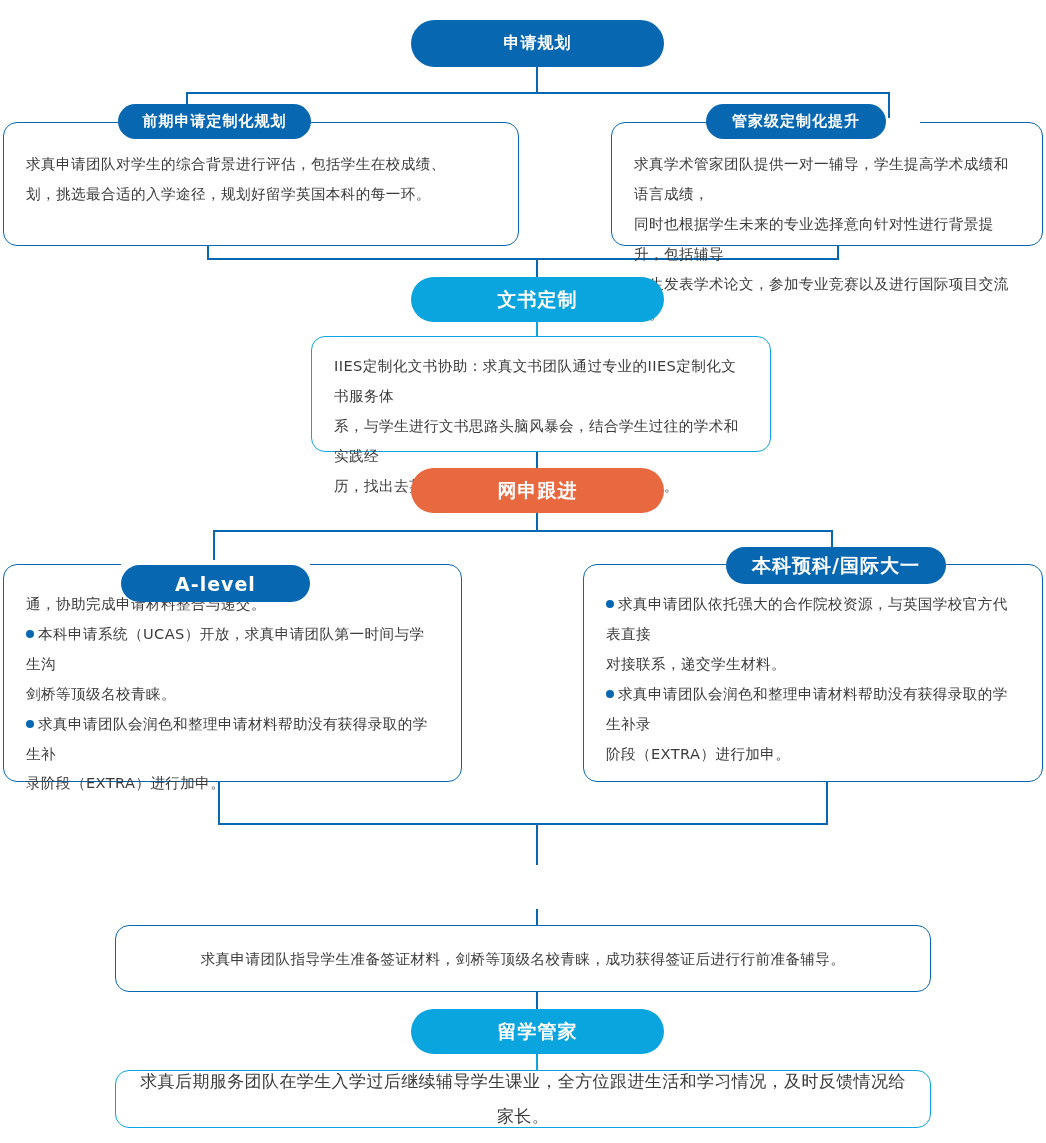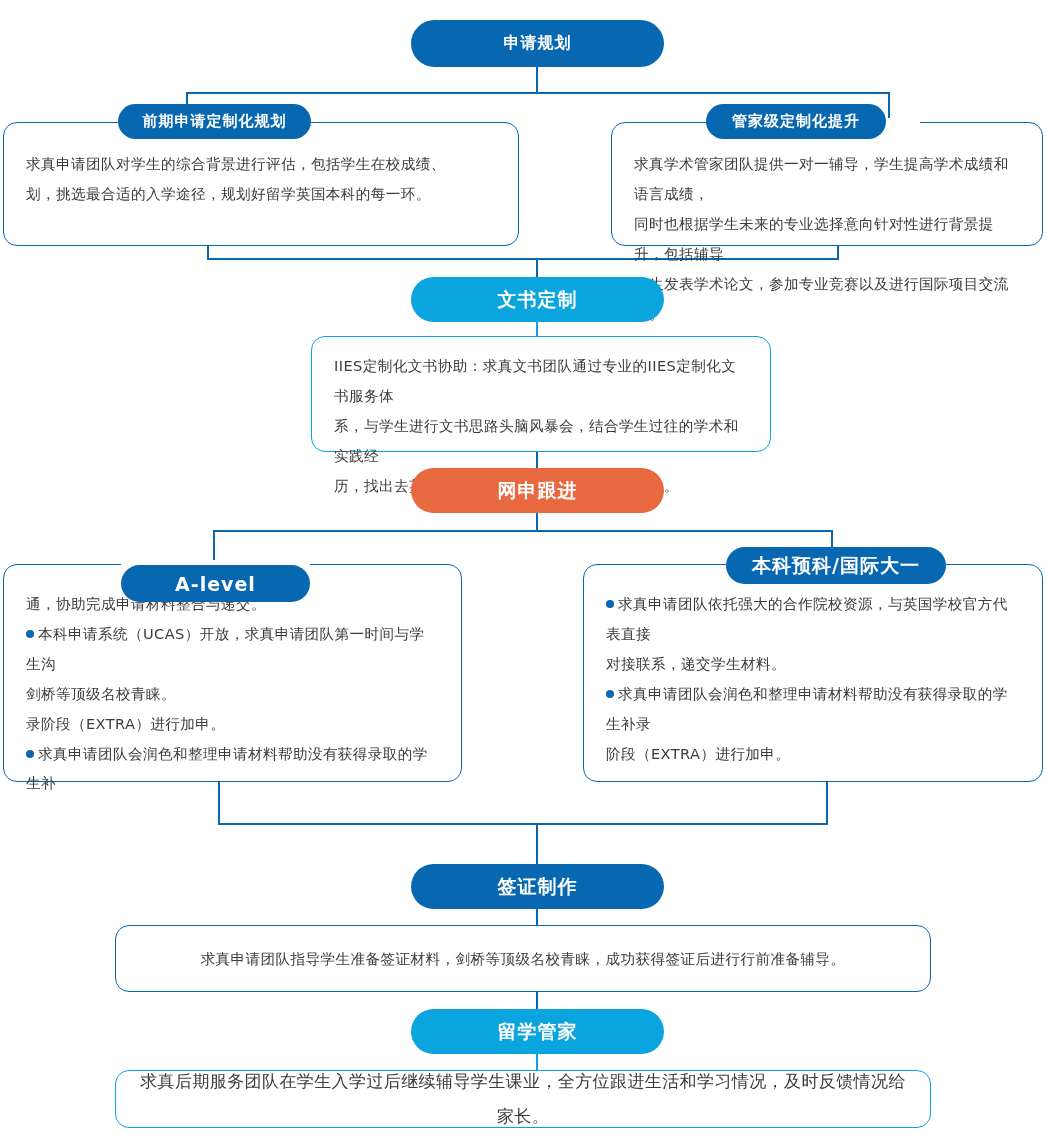--- a/index.html
+++ b/index.html
@@ -137,22 +137,22 @@
   <div class="ln vl" style="left:536px;top:513px;width:2px;height:18px;"></div>
   <div class="ln hl" style="left:213px;top:530px;width:620px;height:2px;"></div>
   <div class="ln vl" style="left:213px;top:530px;width:2px;height:35px;"></div>
   <div class="ln vl" style="left:831px;top:530px;width:2px;height:35px;"></div>
 
   <div class="box" style="left:3px;top:564px;width:459px;height:218px;">
     <div class="inner" style="padding-top:24px;">
       <span class="bullet-line">通，协助完成申请材料整合与递交。</span>
       <span class="bullet-line"><span class="dot"></span><span>本科申请系统（UCAS）开放，求真申请团队第一时间与学生沟</span></span>
       <span class="bullet-line">剑桥等顶级名校青睐。</span>
+      <span class="bullet-line"><span class="dot"></span><span>求真申请团队会润色和整理申请材料帮助没有获得录取的学生补</span></span>
       <span class="bullet-line">录阶段（EXTRA）进行加申。</span>
-      <span class="bullet-line"><span class="dot"></span><span>求真申请团队会润色和整理申请材料帮助没有获得录取的学生补</span></span>
     </div>
   </div>
   <div class="mask" style="left:121px;top:560px;width:189px;height:9px;"></div>
   <div class="pill dark" style="left:121px;top:547px;width:189px;height:37px;font-size:19px;margin-top:18px;">
     <span>A-level</span>
   </div>
 
   <div class="box" style="left:583px;top:564px;width:460px;height:218px;">
     <div class="inner" style="padding-top:24px;">
       <span class="bullet-line"><span class="dot"></span><span>求真申请团队依托强大的合作院校资源，与英国学校官方代表直接</span></span>
@@ -164,23 +164,20 @@
   <div class="mask" style="left:726px;top:560px;width:220px;height:9px;"></div>
   <div class="pill dark" style="left:726px;top:547px;width:220px;height:37px;font-size:19px;">
     <span>本科预科/国际大一</span>
   </div>
 
   <div class="ln vl" style="left:218px;top:782px;width:2px;height:42px;"></div>
   <div class="ln vl" style="left:826px;top:782px;width:2px;height:42px;"></div>
   <div class="ln hl" style="left:218px;top:823px;width:610px;height:2px;"></div>
   <div class="ln vl" style="left:536px;top:823px;width:2px;height:42px;"></div>
 
-  <div class="pill dark" style="left:411px;top:864px;width:253px;height:45px;font-size:19px;">
-    <span>签证制作</span>
-  </div>
   <div class="ln vl" style="left:536px;top:909px;width:2px;height:16px;"></div>
 
   <div class="box" style="left:115px;top:925px;width:816px;height:67px;">
     <div class="inner center">求真申请团队指导学生准备签证材料，剑桥等顶级名校青睐，成功获得签证后进行行前准备辅导。</div>
   </div>
   <div class="ln vl" style="left:536px;top:992px;width:2px;height:17px;"></div>
 
   <div class="pill light" style="left:411px;top:1009px;width:253px;height:45px;font-size:19px;">
     <span>留学管家</span>
   </div>

